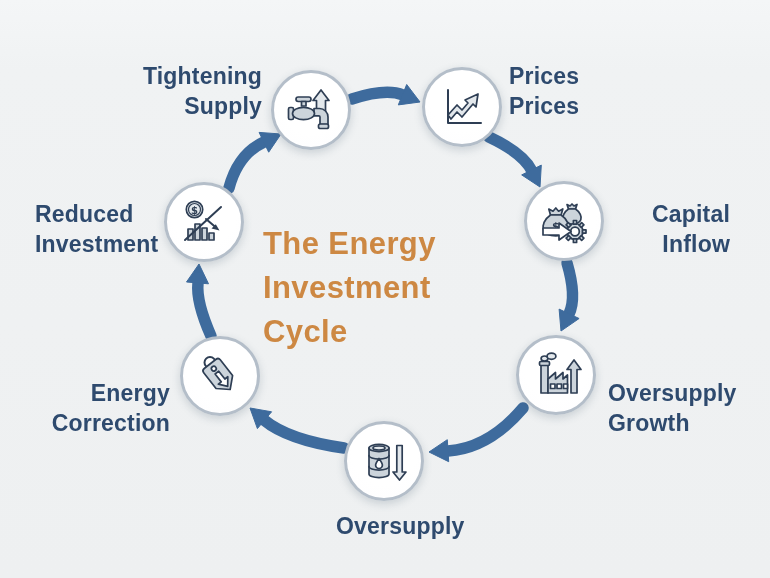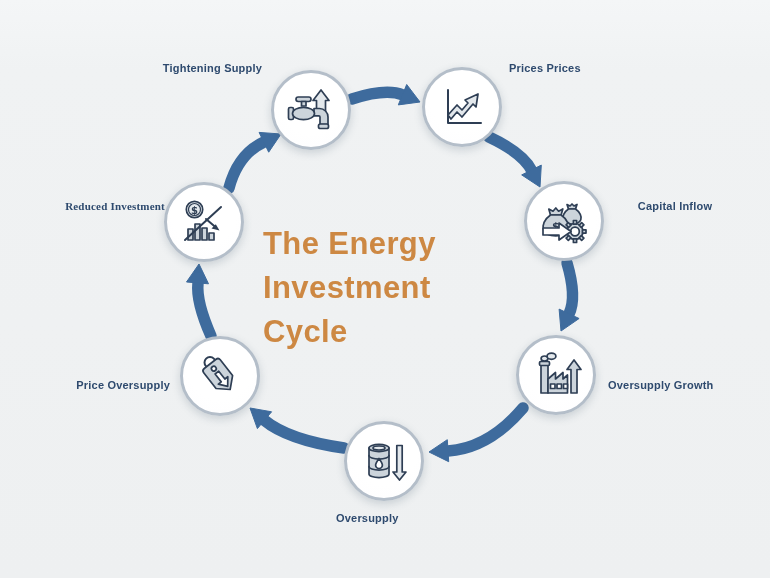--- a/index.html
+++ b/index.html
@@ -25,21 +25,21 @@
   .node-circle{
     position:absolute;width:80px;height:80px;border-radius:50%;
     background:radial-gradient(circle at 50% 38%,#ffffff 55%,var(--circle-fill) 100%);
     border:3.5px solid var(--circle-border);
     box-shadow:0 3px 8px rgba(70,90,110,0.22);
     display:flex;align-items:center;justify-content:center;
   }
   .node-circle svg{display:block;}
   .node-label{
     position:absolute;color:var(--label-text);
-    font-weight:700;font-size:11px;line-height:1.32;letter-spacing:0.2px;
+    font-weight:700;font-size:23px;line-height:1.32;letter-spacing:0.2px;
   }
   .center-title{
     position:absolute;left:263px;top:222px;width:244px;
     text-align:left;color:var(--title-text);
     font-weight:700;font-size:31px;line-height:1.42;letter-spacing:0.4px;
   }
   
   .ic-f{fill:var(--icon-fill);stroke:var(--icon-stroke);stroke-width:1.7;stroke-linejoin:round;}
   .ic-l{fill:#e3e8ec;stroke:var(--icon-stroke);stroke-width:1.7;stroke-linejoin:round;}
   .ic-w{fill:#ffffff;stroke:var(--icon-stroke);stroke-width:1.7;stroke-linejoin:round;}
@@ -120,21 +120,21 @@
         <rect class="ic-f" x="35.4" y="25.5" width="3.2" height="3.6" transform="rotate(135 37 36.5)"></rect>
         <rect class="ic-f" x="35.4" y="25.5" width="3.2" height="3.6" transform="rotate(180 37 36.5)"></rect>
         <rect class="ic-f" x="35.4" y="25.5" width="3.2" height="3.6" transform="rotate(225 37 36.5)"></rect>
         <rect class="ic-f" x="35.4" y="25.5" width="3.2" height="3.6" transform="rotate(270 37 36.5)"></rect>
         <rect class="ic-f" x="35.4" y="25.5" width="3.2" height="3.6" transform="rotate(315 37 36.5)"></rect>
         <circle class="ic-w" cx="37" cy="36.5" r="4.3"></circle>
       </g>
       <polygon class="ic-w" points="5,33 21,33 21,28 33,36.5 21,45 21,40 5,40"></polygon>
     </svg>
   </div>
-  <div class="node-label" style="left:620px;top:199px;width:110px;text-align:center;">Capital Inflow</div>
+  <div class="node-label" style="left:620px;top:199px;width:110px;text-align:right;">Capital Inflow</div>
 
   <div class="node-circle" style="left:516px;top:335px;">
     <svg width="54" height="52" viewBox="0 0 54 52">
       <ellipse class="ic-l" cx="15.5" cy="9.5" rx="3.4" ry="2.5"></ellipse>
       <ellipse class="ic-l" cx="22.5" cy="7.2" rx="4.4" ry="3.1"></ellipse>
       <rect class="ic-f" x="12" y="15" width="7" height="29"></rect>
       <rect class="ic-f" x="10.5" y="12.5" width="10" height="4" rx="1.2"></rect>
       <path class="ic-f" d="M19,44 V30 l7.5,-6.5 v6.5 l7.5,-6.5 v6.5 l4.5,-4 V44 z"></path>
       <rect class="ic-w" x="21.5" y="35" width="4.5" height="4.5"></rect>
       <rect class="ic-w" x="28" y="35" width="4.5" height="4.5"></rect>
@@ -159,31 +159,31 @@
   <div class="node-circle" style="left:180px;top:336px;">
     <svg width="52" height="52" viewBox="0 0 52 52">
       <circle class="ic-s" cx="16" cy="12.5" r="5.5"></circle>
       <g transform="rotate(-38 27 27)">
         <path class="ic-f" d="M19,10 h15 a3,3 0 0 1 3,3 v20 l-10.5,9.5 -10.5,-9.5 v-20 a3,3 0 0 1 3,-3 z"></path>
         <circle class="ic-w" cx="26.5" cy="16" r="2.4"></circle>
         <polygon class="ic-w" points="26.5,38.5 20.5,31 24.2,31 24.2,21 28.8,21 28.8,31 32.5,31"></polygon>
       </g>
     </svg>
   </div>
-  <div class="node-label" style="right:600px;top:378px;width:120px;text-align:right;">Price Oversupply</div>
+  <div class="node-label" style="right:600px;top:378px;width:120px;text-align:right;">Energy Correction</div>
 
   <div class="node-circle" style="left:164px;top:182px;">
     <svg width="52" height="52" viewBox="0 0 52 52">
       <rect class="ic-f" x="10" y="33" width="5" height="11"></rect>
       <rect class="ic-f" x="17" y="28" width="5" height="16"></rect>
       <rect class="ic-f" x="24" y="32" width="5" height="12"></rect>
       <rect class="ic-f" x="31" y="37" width="5" height="7"></rect>
       <circle class="ic-l" cx="16.5" cy="13.5" r="8.2"></circle>
       <circle class="ic-s" cx="16.5" cy="13.5" r="6" style="stroke-width:1.2"></circle>
       <text class="ic-t" x="16.5" y="17.5" font-size="10" text-anchor="middle">$</text>
       <path class="ic-s" d="M7,44 L43,11"></path>
       <path class="ic-s" d="M28,23 L38,31.5"></path>
       <polygon class="ic-t" points="41.5,34.5 33.5,32.5 37.8,28.2"></polygon>
     </svg>
   </div>
-  <div class="node-label" style="right:605px;top:199px;width:130px;text-align:right;font-family:Liberation Serif, serif;">Reduced Investment</div>
+  <div class="node-label" style="right:605px;top:199px;width:130px;">Reduced Investment</div>
 
 </div>
 
 </body></html>

